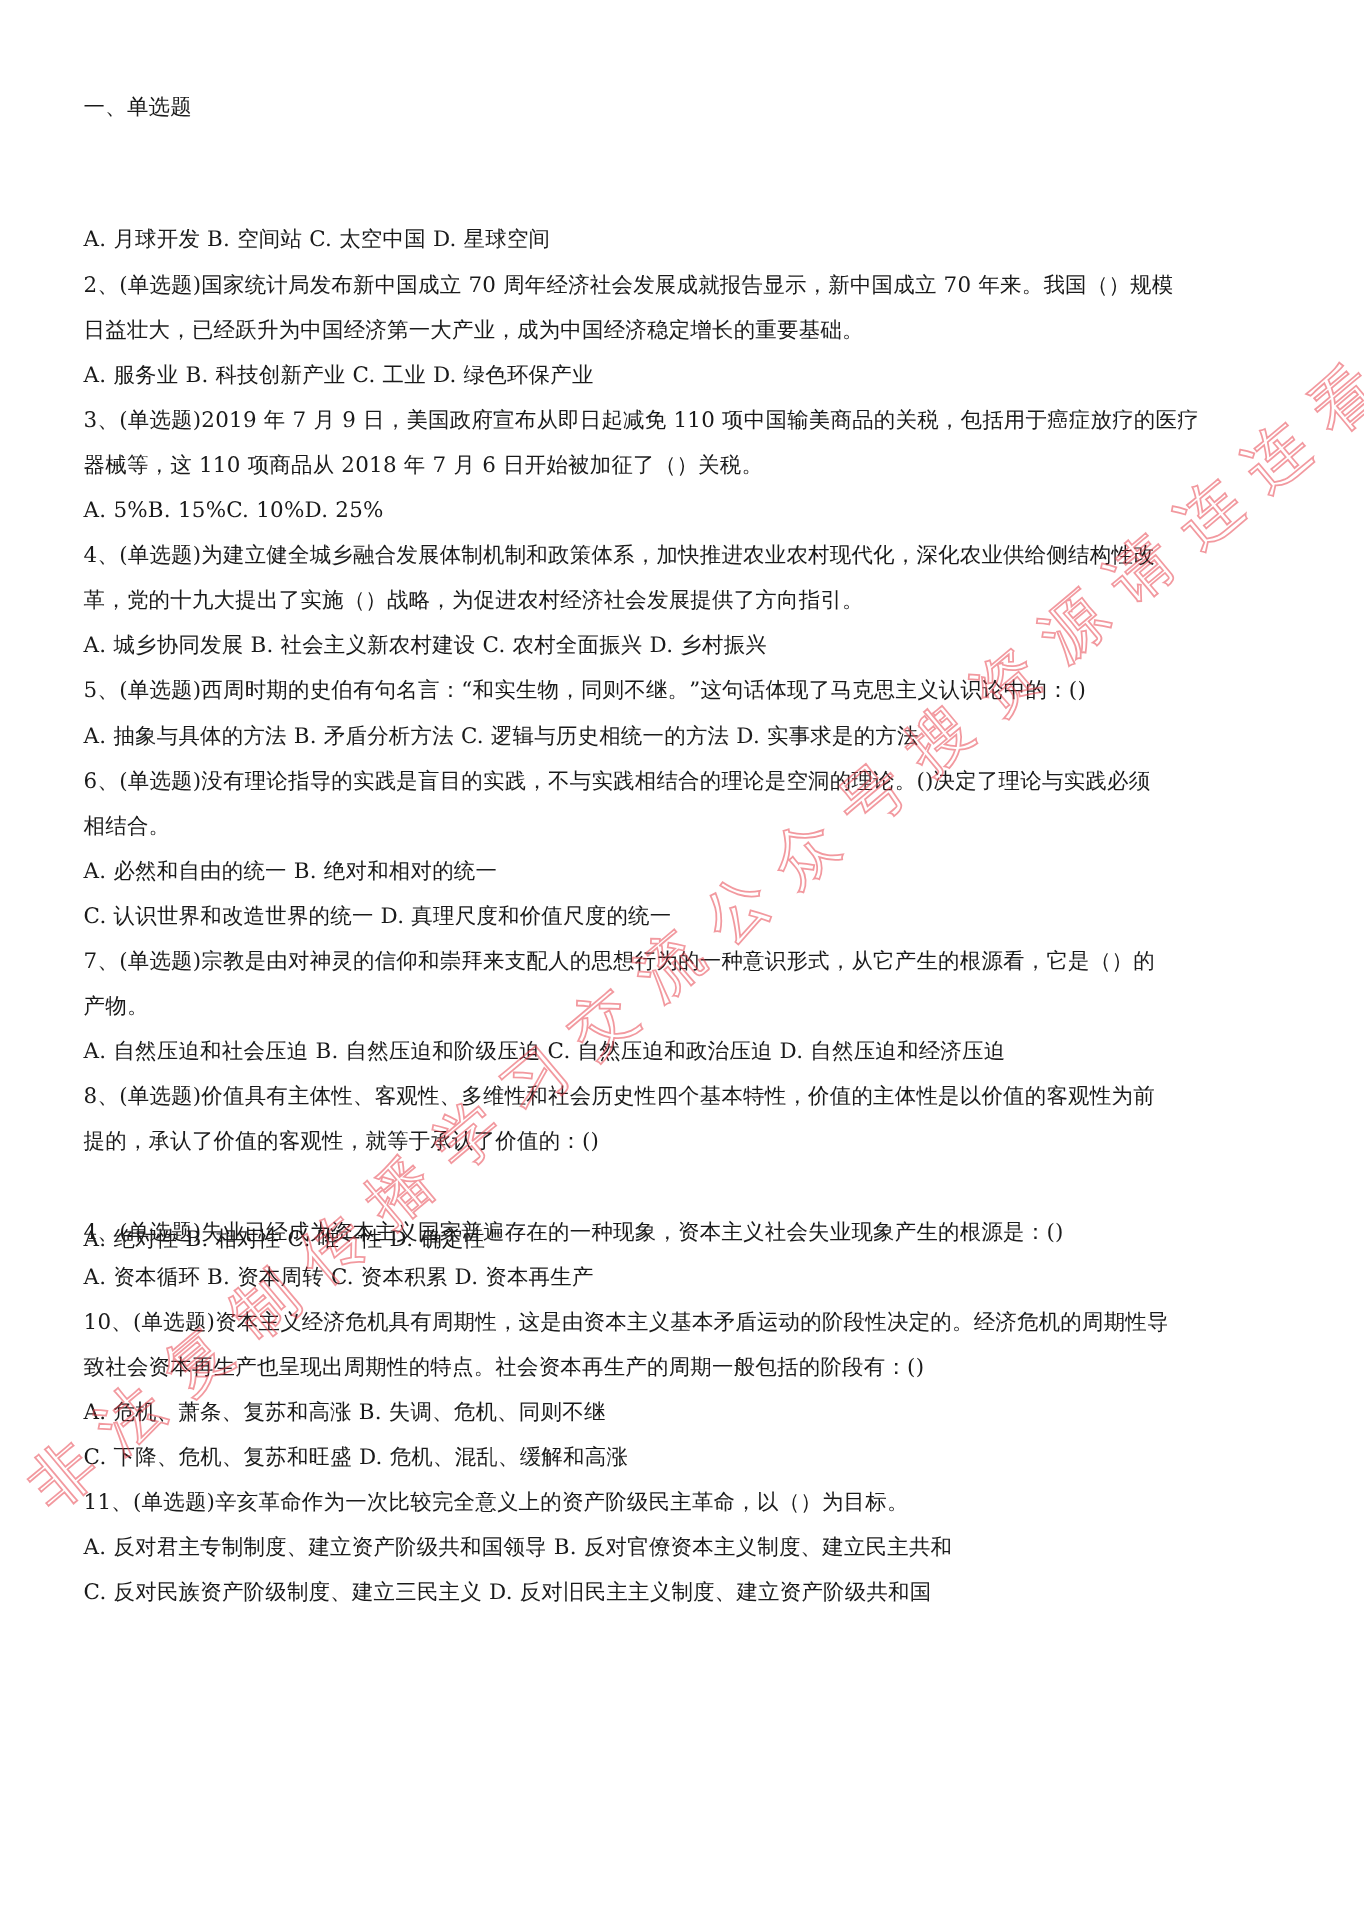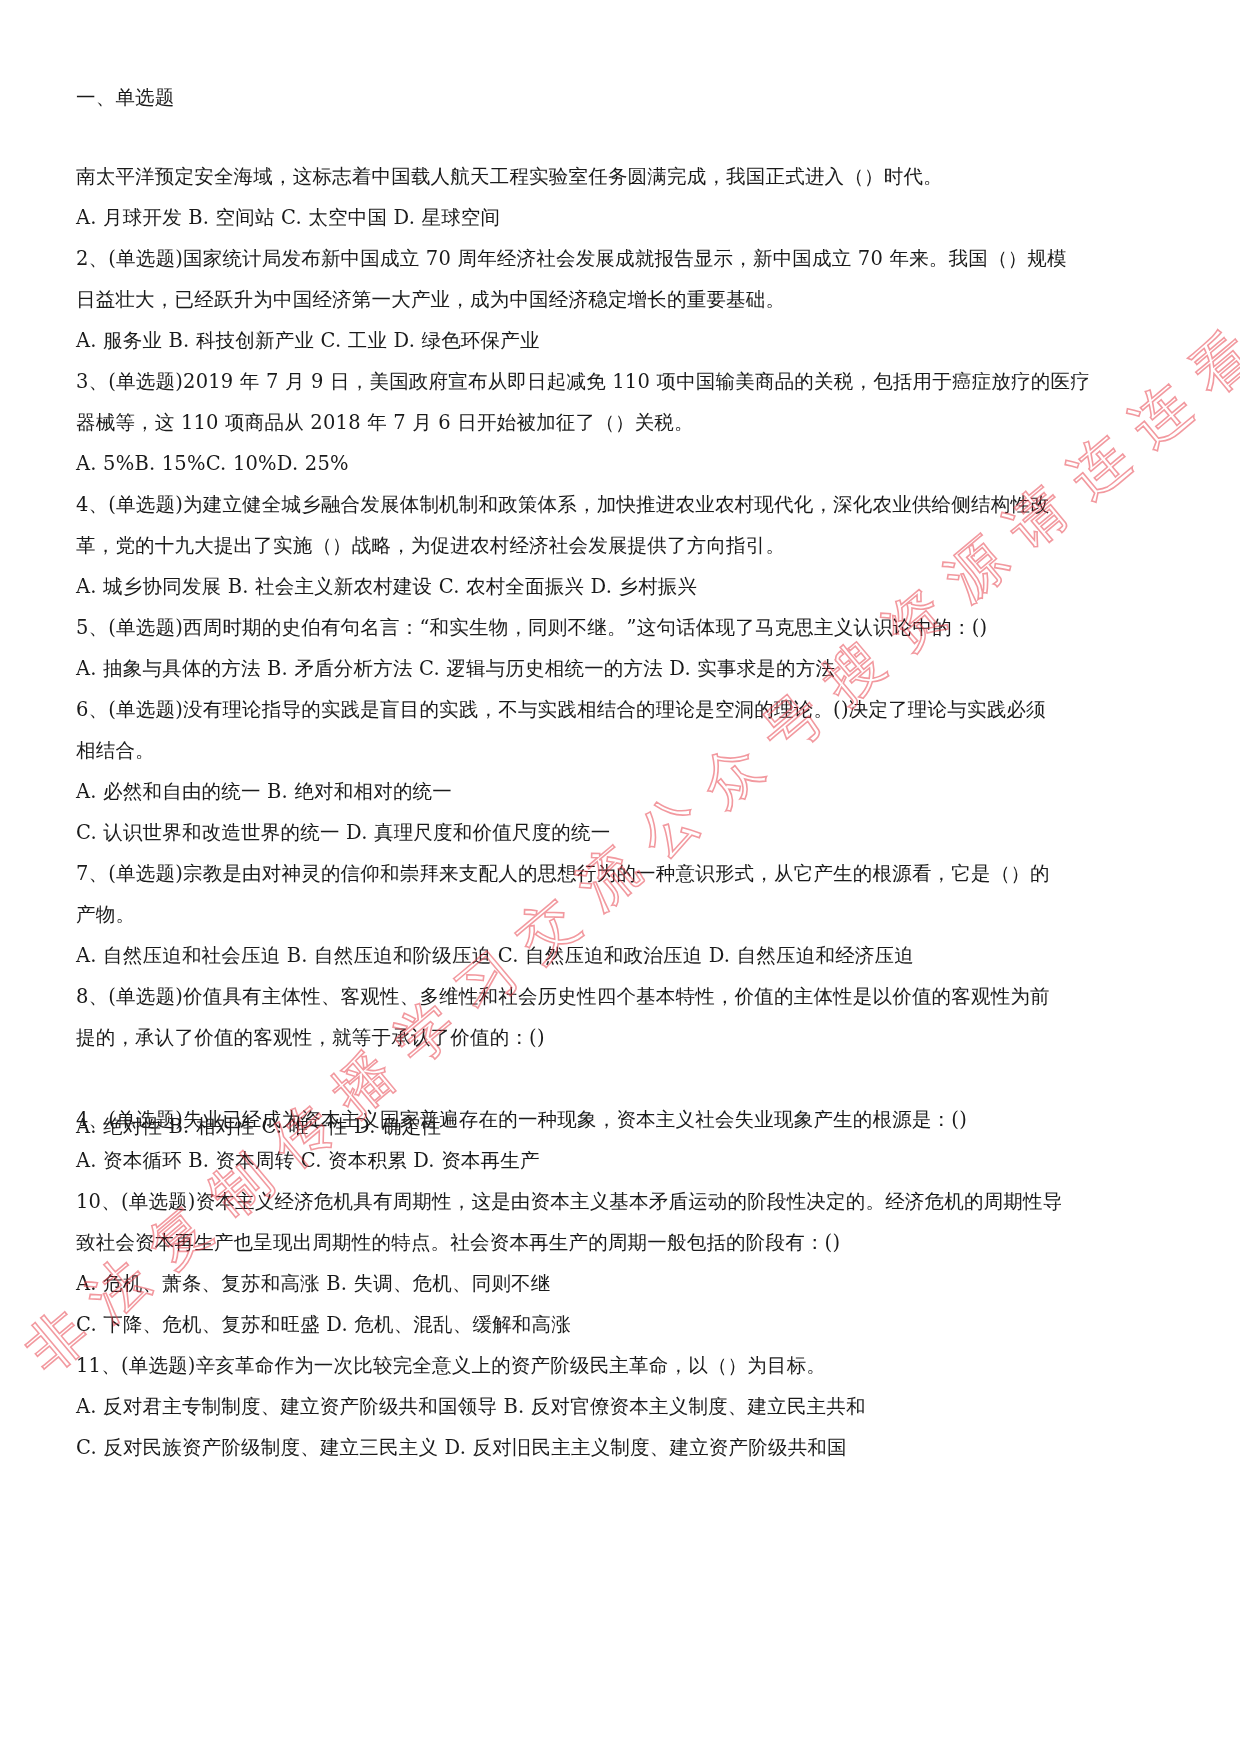--- a/index.html
+++ b/index.html
@@ -52,21 +52,20 @@
       white-space: nowrap;
     }
   </style>
 </head>
 <body>
 
 <div class="page">
 
   <div class="line" style="top:86px;">一、单选题</div>
 
-  <div class="line" style="top:165px;">南太平洋预定安全海域，这标志着中国载人航天工程实验室任务圆满完成，我国正式进入（）时代。</div>
   <div class="line" style="top:206px;">A. 月球开发 B. 空间站 C. 太空中国 D. 星球空间</div>
 
   <div class="line" style="top:247px;">2、(单选题)国家统计局发布新中国成立 70 周年经济社会发展成就报告显示，新中国成立 70 年来。我国（）规模</div>
   <div class="line" style="top:288px;">日益壮大，已经跃升为中国经济第一大产业，成为中国经济稳定增长的重要基础。</div>
   <div class="line" style="top:329px;">A. 服务业 B. 科技创新产业 C. 工业 D. 绿色环保产业</div>
 
   <div class="line" style="top:370px;">3、(单选题)2019 年 7 月 9 日，美国政府宣布从即日起减免 110 项中国输美商品的关税，包括用于癌症放疗的医疗</div>
   <div class="line" style="top:411px;">器械等，这 110 项商品从 2018 年 7 月 6 日开始被加征了（）关税。</div>
   <div class="line" style="top:452px;">A. 5%B. 15%C. 10%D. 25%</div>
 

